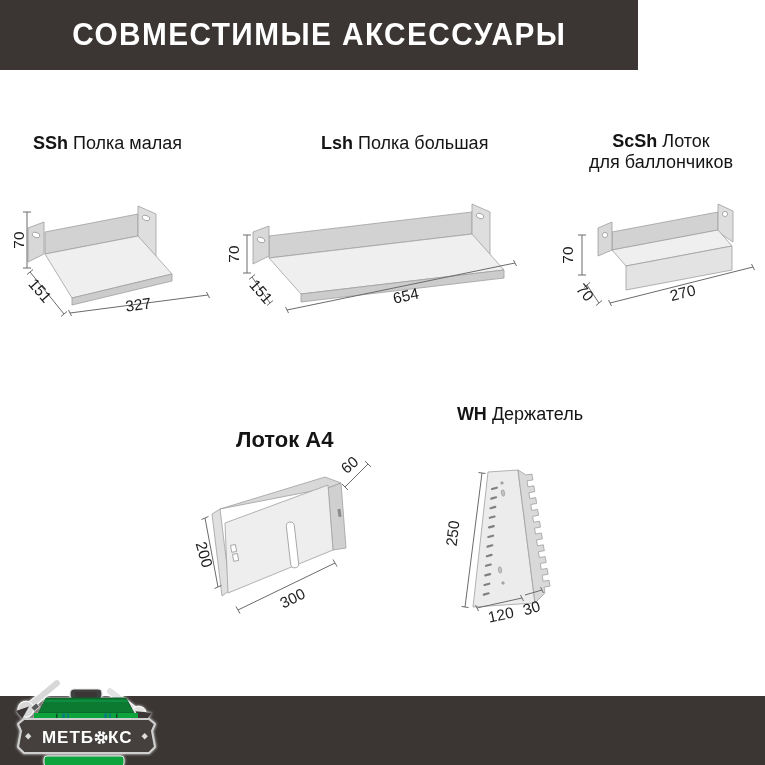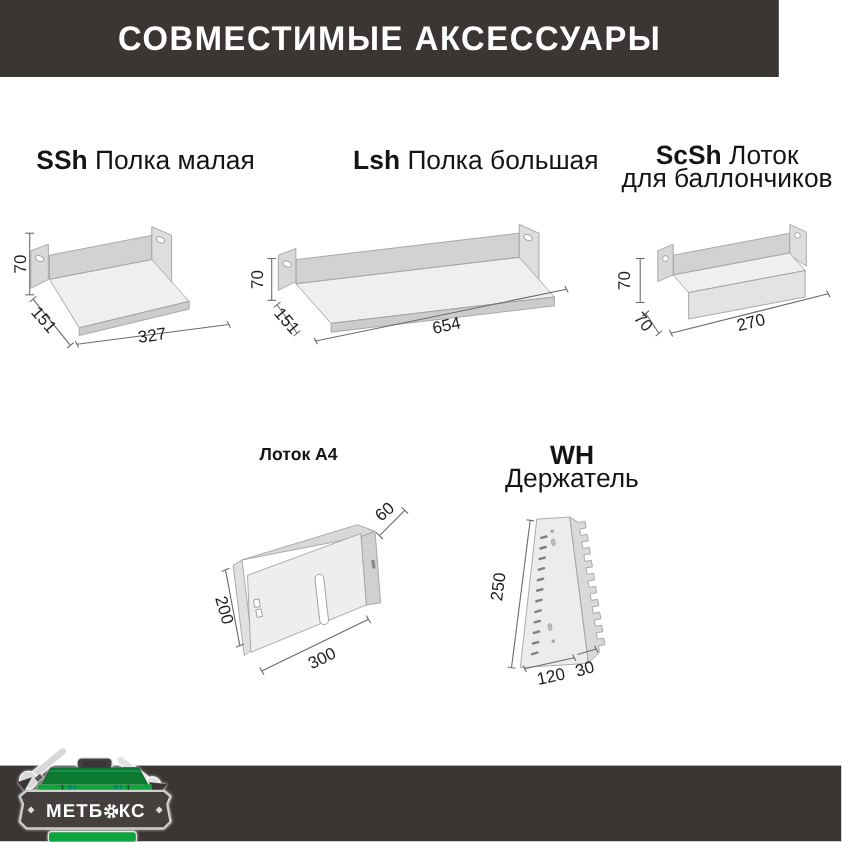--- a/index.html
+++ b/index.html
@@ -1,34 +1,34 @@
 <!DOCTYPE html>
 <html><head>
 <meta charset="utf-8">
 <style>
   html,body{margin:0;padding:0;}
   body{
     width:765px;height:765px;position:relative;overflow:hidden;
     background:#ffffff;font-family:"Liberation Sans",sans-serif;
   }
   .topbar{
-    position:absolute;left:0;top:0;width:708px;height:70px;
+    position:absolute;left:0;top:0;width:638px;height:70px;
     background:#3b3634;display:flex;align-items:center;justify-content:center;
   }
   .topbar .title{
     color:#ffffff;font-weight:700;font-size:31px;letter-spacing:1.5px;
     transform:scaleX(.96);white-space:nowrap;
   }
   .bottombar{
     position:absolute;left:0;top:696px;width:765px;height:69px;background:#3b3634;
   }
-  .ptitle{position:absolute;font-size:24px;color:#141414;white-space:nowrap;}
+  .ptitle{position:absolute;font-size:18px;color:#141414;white-space:nowrap;}
   .ptitle .code{font-weight:700;}
   .ptitle.centered{text-align:center;white-space:normal;line-height:21px;}
-  .bold-title{font-weight:700;font-size:16px;}
+  .bold-title{font-weight:700;font-size:22px;margin-top:22px;}
   svg{position:absolute;overflow:visible;}
   svg text.dim{
     font-family:"Liberation Sans",sans-serif;font-size:15.5px;fill:#1d1d1d;
   }
   .metal{stroke:#a0a0a0;stroke-width:.8;stroke-linejoin:round;}
   .dl{stroke:#6b6b6b;stroke-width:1;fill:none;}
   .hole{fill:#ffffff;stroke:#999999;stroke-width:.8;}
   .logo-svg{z-index:5;}
 </style>
 </head>

